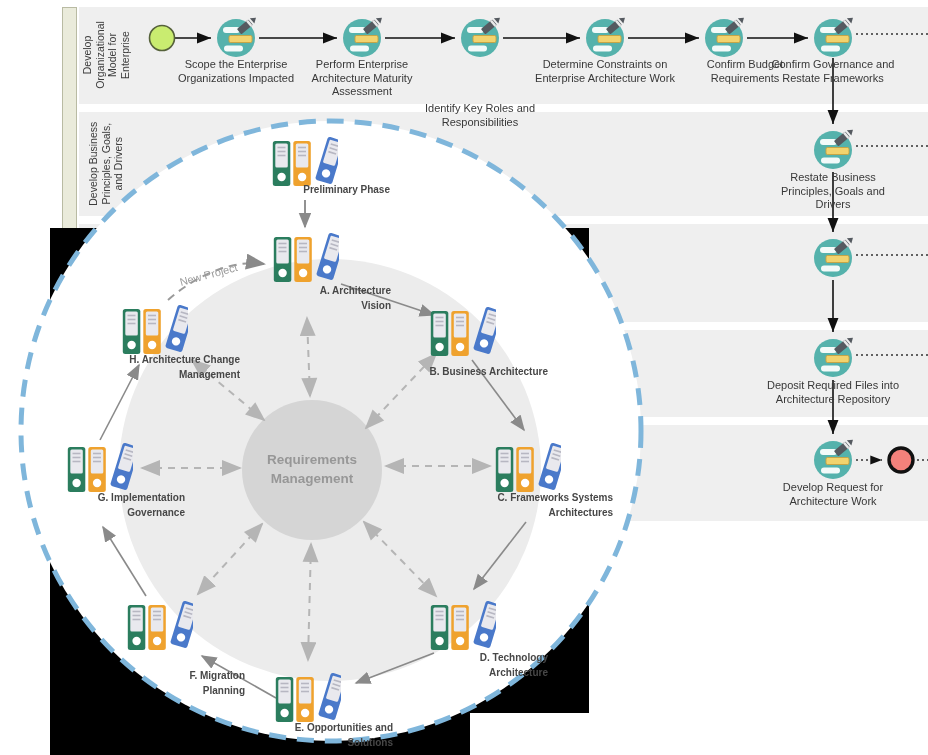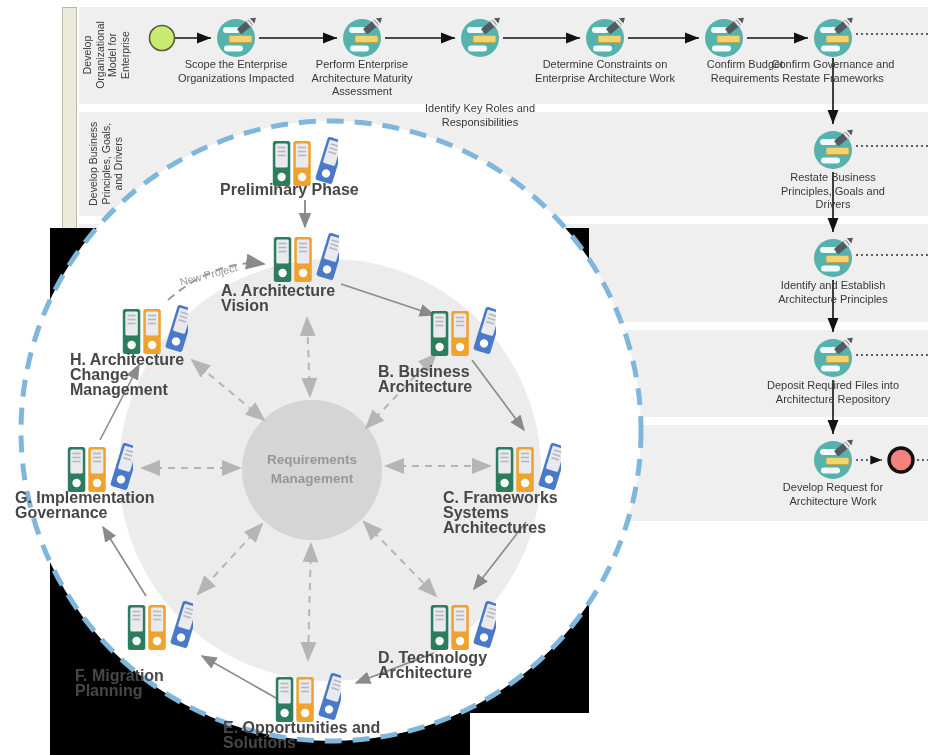--- a/index.html
+++ b/index.html
@@ -17,22 +17,22 @@
   .bpmn-label{position:absolute;width:170px;text-align:center;color:#383838;font-size:11px;line-height:13.5px;white-space:pre-line;}
   .edge-label{position:absolute;left:916px;top:172px;color:#383838;font-size:11px;}
   
   .blackout{position:absolute;background:#000;z-index:3;}
   #black1{left:50px;top:228px;width:420px;height:527px;}
   #black2{left:470px;top:228px;width:119px;height:485px;}
   
   #adm-svg{position:absolute;left:0;top:0;z-index:4;}
   #adm-nodes{position:absolute;left:0;top:0;width:928px;height:755px;z-index:5;pointer-events:none;}
   .binders{position:absolute;width:66px;height:56px;}
-  .phase-label{position:absolute;width:170px;text-align:left;color:#474747;font-weight:bold;
-               font-size:16px;line-height:15px;white-space:pre-line;}
+  .phase-label{position:absolute;width:170px;text-align:right;color:#474747;font-weight:bold;
+               font-size:10px;line-height:15px;white-space:pre-line;}
   #center-label{position:absolute;left:232px;top:450px;width:160px;text-align:center;color:#979797;
                 font-weight:bold;font-size:13.5px;line-height:19px;white-space:pre-line;}
   #new-project{position:absolute;left:178px;top:262px;width:110px;color:#9a9a9a;font-size:11px;
                transform:rotate(-15deg);}
   svg{position:absolute;left:0;top:0;}
   #bpmn-svg{z-index:2;}
 </style>
 </head>
 <body>
 
@@ -198,22 +198,20 @@
           <rect x="7" y="15" width="17" height="6" rx="3" fill="#fff" opacity="0.93"></rect>
           <rect x="13" y="23.5" width="23" height="7" rx="1.5" fill="#f2d36e" stroke="#c9a23e" stroke-width="0.9"></rect>
           <rect x="8" y="33.5" width="19" height="6" rx="3" fill="#fff" opacity="0.93"></rect>
           <g transform="rotate(-40 30 14)">
             <rect x="21" y="10.5" width="15" height="7" rx="1" fill="#555a60"></rect>
             <rect x="33" y="10.5" width="2.4" height="7" fill="#e8e8e8"></rect>
             <polygon points="38,10.5 43,14 38,17.5" fill="#555a60"></polygon>
           </g>
         </svg>
       </div>
-      <div class="bpmn-label" style="left: 748px; top: 279px;">Identify and Establish
-Architecture Principles</div>
       <div class="task-icon" style="left: 813px; top: 332px;">
         <svg width="48" height="46" viewBox="0 0 48 46">
           <circle cx="20" cy="26" r="19" fill="#55b2ac"></circle>
           <rect x="7" y="15" width="17" height="6" rx="3" fill="#fff" opacity="0.93"></rect>
           <rect x="13" y="23.5" width="23" height="7" rx="1.5" fill="#f2d36e" stroke="#c9a23e" stroke-width="0.9"></rect>
           <rect x="8" y="33.5" width="19" height="6" rx="3" fill="#fff" opacity="0.93"></rect>
           <g transform="rotate(-40 30 14)">
             <rect x="21" y="10.5" width="15" height="7" rx="1" fill="#555a60"></rect>
             <rect x="33" y="10.5" width="2.4" height="7" fill="#e8e8e8"></rect>
             <polygon points="38,10.5 43,14 38,17.5" fill="#555a60"></polygon>

